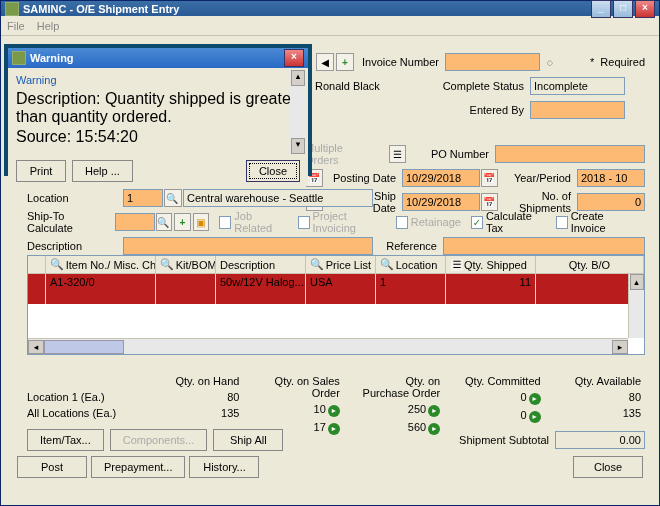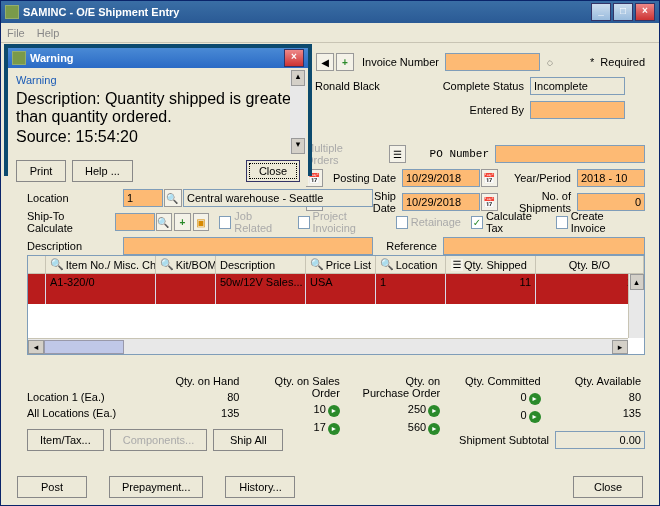--- a/index.html
+++ b/index.html
@@ -1,20 +1,20 @@
 <!DOCTYPE html>
 <html><head>
 <meta charset="utf-8">
 <style>
 * { box-sizing: border-box; margin: 0; padding: 0; font-family: Tahoma, Arial, sans-serif; font-size: 11px; }
 body { background: #d6e4f4; width: 660px; height: 506px; overflow: hidden; position: relative; }
 
 .window { position: absolute; background: #ece9d8; border: 1px solid #0a246a; }
 .main-window { left: 0; top: 0; width: 660px; height: 506px; }
-.titlebar { height: 22px; background: linear-gradient(#3a6ea5,#2a5a95); color: #fff; display: flex; align-items: center; padding: 0 4px; font-weight: bold; }
+.titlebar { height: 15px; background: linear-gradient(#3a6ea5,#2a5a95); color: #fff; display: flex; align-items: center; padding: 0 4px; font-weight: bold; }
 .titlebar .title-icon { width: 14px; height: 14px; background: #7a9a4a; margin-right: 4px; border: 1px solid #fff3; }
 .titlebar .spacer { flex: 1; }
 .winbtn { width: 20px; height: 18px; background: linear-gradient(#cde,#9bd); border: 1px solid #336; margin-left: 2px; color: #fff; font-weight: bold; text-align: center; line-height: 14px; cursor: pointer; font-size: 10px; }
 .winbtn.close { background: linear-gradient(#e88,#c33); }
 
 .menubar { height: 20px; background: #ece9d8; border-bottom: 1px solid #c8c4b4; display: flex; align-items: center; padding: 0 6px; color: #888; gap: 12px; }
 
 .client { position: absolute; left: 4px; right: 4px; top: 44px; bottom: 4px; background: #ece9d8; }
 
 .row { display: flex; align-items: center; height: 22px; margin: 2px 0; }
@@ -46,21 +46,21 @@
 .summary .labels { width: 130px; }
 .summary .col { flex: 1; text-align: right; padding-right: 18px; }
 .summary .hdr { color: #000; margin-bottom: 4px; }
 .summary .val { margin-bottom: 4px; }
 .goarrow { display: inline-block; width: 12px; height: 12px; background: #2a8a2a; border-radius: 6px; color: #fff; font-size: 8px; text-align: center; line-height: 12px; margin-left: 2px; cursor: pointer; }
 
 .btn { height: 22px; padding: 0 12px; background: #ece9d8; border: 1px solid #888; cursor: pointer; min-width: 70px; }
 .btn.dis { color: #aaa; }
 .btn:focus, .btn.default { outline: 1px dotted #000; outline-offset: -4px; border: 1px solid #336; }
 
-.footer-row { position: absolute; bottom: 3px; left: 12px; right: 12px; display: flex; gap: 22px; align-items: center; }
+.footer-row { position: absolute; bottom: 23px; left: 12px; right: 12px; display: flex; gap: 4px; align-items: center; }
 .footer-row .spacer { flex: 1; }
 
 .warning-window { left: 4px; top: 44px; width: 308px; height: 132px; z-index: 10; border: 4px solid #0c4a6e; }
 .warning-window .titlebar { background: linear-gradient(#4a8ad5,#2a6ac5); height: 20px; font-size: 11px; }
 .warning-body { padding: 6px 8px; background: #ece9d8; height: 88px; position: relative; }
 .warning-body .wtitle { color: #1a5ab5; margin-bottom: 4px; }
 .warning-body .wtext { color: #000; margin-bottom: 2px; font-size: 16px; }
 .warning-body .wscroll { position: absolute; right: 2px; top: 2px; bottom: 2px; width: 16px; background: #e8e8e8; }
 .warning-body .wscroll .arrow { width: 14px; height: 16px; background: #d4d0c8; border: 1px solid #999; text-align: center; font-size: 9px; margin: 0 auto; }
 .warning-foot { display: flex; padding: 4px 8px; gap: 6px; background: #ece9d8; }
@@ -107,21 +107,21 @@
         <span style="width:120px;"></span>
         <span class="lbl" style="width:95px;">Entered By</span>
         <input class="txt" style="width: 95px;" value="">
       </div>
     </div>
 
     <div style="position:absolute; left:300px; top:96px; right:10px;">
       <div class="row">
         <span class="chk-lbl dis">Multiple Orders</span>
         <span class="iconbtn">☰</span>
-        <span class="lbl" style="width:90px;font-family:Liberation Mono, monospace;">PO Number</span>
+        <span class="lbl" style="width:90px;">PO Number</span>
         <input class="txt" style="flex: 1 1 0%;" value="">
       </div>
       <div class="row">
         <span class="iconbtn">📅</span>
         <span class="lbl" style="width:80px;">Posting Date</span>
         <input class="txt" style="width: 78px;" value="10/29/2018">
         <span class="iconbtn">📅</span>
         <span class="lbl" style="width:80px;">Year/Period</span>
         <input class="txt" style="width: 68px;" value="2018 - 10">
       </div>
@@ -195,21 +195,21 @@
             <span>Qty. Shipped</span>
           </div>
         <div class="gh" style="flex:1;text-align:right;justify-content:center">
             <span>Qty. B/O</span>
           </div>
       </div>
       <div class="grid-row">
         <div class="gc" style="width:18px;"></div>
         <div class="gc" style="width:110px;">A1-320/0</div>
         <div class="gc" style="width:60px;"></div>
-        <div class="gc" style="width:90px;">50w/12V Sales...</div>
+        <div class="gc" style="width:90px;">50w/12V Halog...</div>
         <div class="gc" style="width:70px;">USA</div>
         <div class="gc" style="width:70px;">1</div>
         <div class="gc" style="width:90px;text-align:right">11</div>
         <div class="gc" style="flex:1;text-align:right">10</div>
       </div>
       <div class="gscroll-v">
         <div class="arrow">▴</div>
       </div>
       <div class="gscroll-h">
         <div class="arrow">◂</div>

